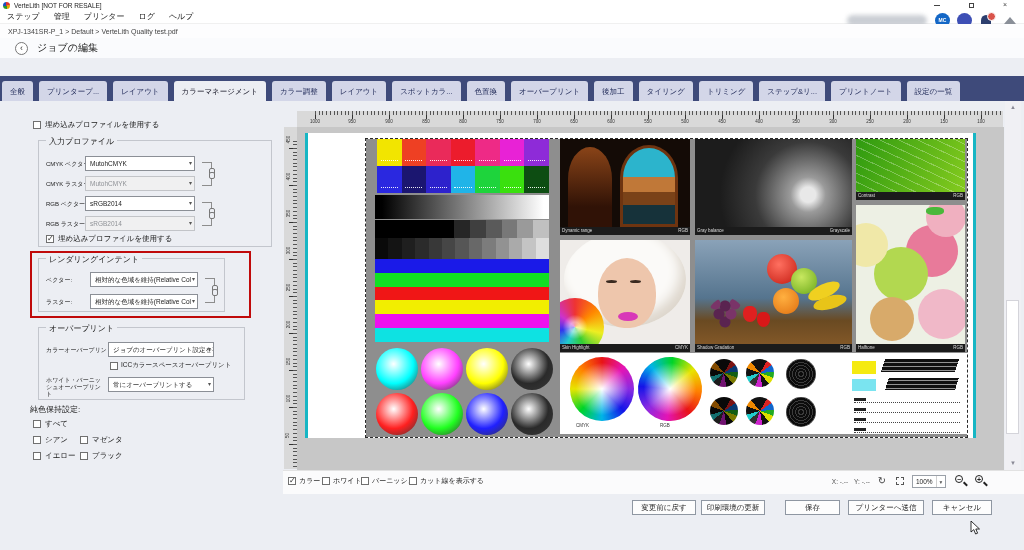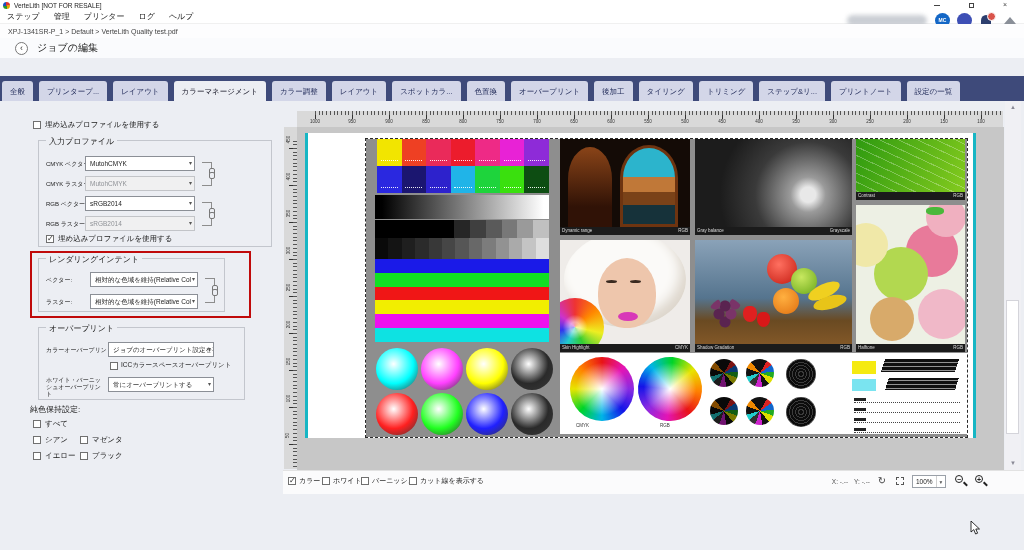--- a/index.html
+++ b/index.html
@@ -467,17 +467,24 @@
     <span class="mag">
         <span class="lens">−</span>
         <span class="handle"></span>
       </span>
     <span class="mag">
         <span class="lens">+</span>
         <span class="handle"></span>
       </span>
   </span>
 
+  <div id="button-row">
+    <div class="btn" style="left:632px;width:64px;">変更前に戻す</div>
+    <div class="btn" style="left:701px;width:64px;">印刷環境の更新</div>
+    <div class="btn" style="left:785px;width:55px;">保存</div>
+    <div class="btn" style="left:848px;width:76px;">プリンターへ送信</div>
+    <div class="btn" style="left:932px;width:60px;">キャンセル</div>
+  </div>
 
   <svg id="cursor" width="11" height="15" viewBox="0 0 11 15">
     <path d="M1,0 L1,11 L3.8,8.6 L5.6,13 L7.6,12.2 L5.8,8 L9.5,8 Z" fill="#fff" stroke="#000" stroke-width="0.8"></path>
   </svg>
 </div>
 
 </body></html>

